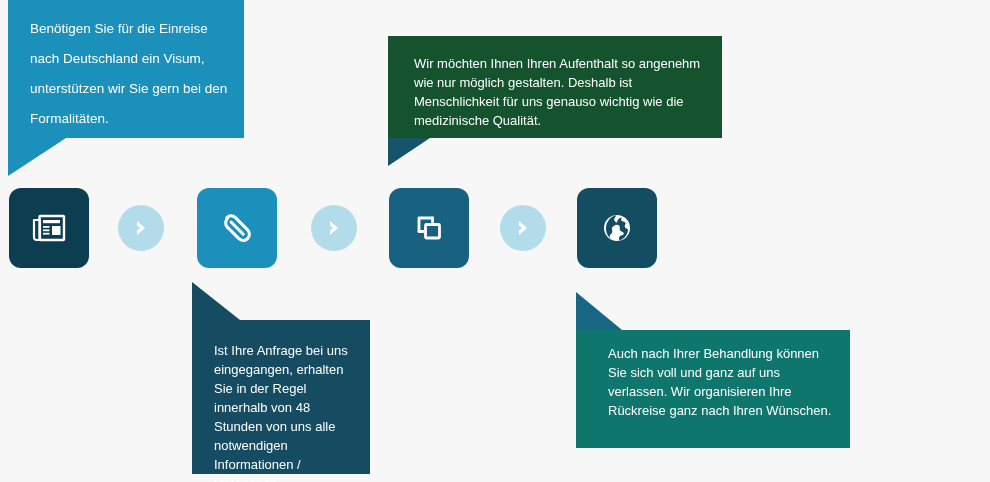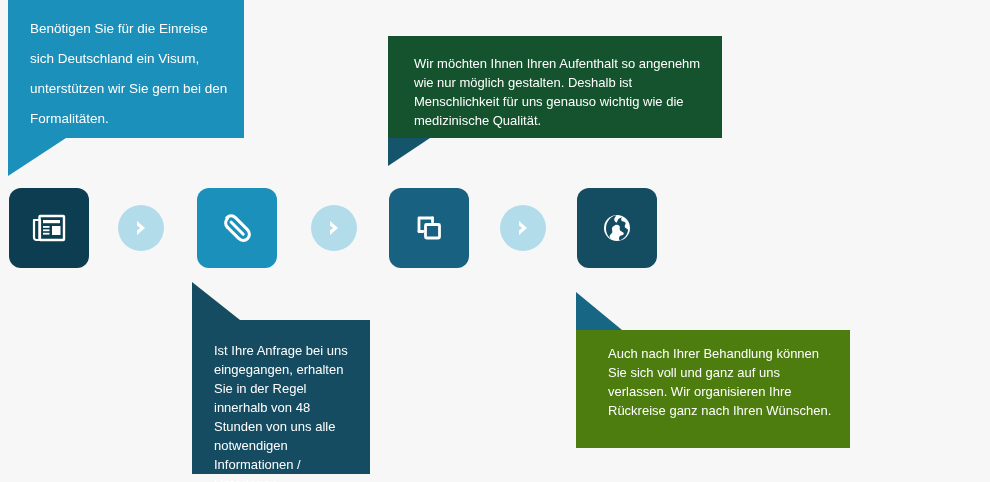--- a/index.html
+++ b/index.html
@@ -81,21 +81,21 @@
     line-height: 19px;
     padding: 21px 14px 0 22px;
   }
 
   
   #callout-rueckreise {
     left: 576px;
     top: 330px;
     width: 274px;
     height: 118px;
-    background: #4d7c0f;
+    background: #0f766e;
   }
   #callout-rueckreise .text {
     font-size: 13px;
     line-height: 19px;
     padding: 14px 16px 0 32px;
   }
 
   
   .step-tile {
     position: absolute;
@@ -130,21 +130,21 @@
   #connector-2 { left: 311px; }
   #connector-3 { left: 500px; }
   .connector svg { display: block; }
 </style>
 </head>
 <body>
 
 <div id="infographic">
 
   <div class="callout" id="callout-visa">
-    <p class="text">Benötigen Sie für die Einreise sich Deutschland ein Visum, unterstützen wir Sie gern bei den Formalitäten.</p>
+    <p class="text">Benötigen Sie für die Einreise nach Deutschland ein Visum, unterstützen wir Sie gern bei den Formalitäten.</p>
   </div>
   <div class="tail" style="left:8px; top:138px; border-top:38px solid #1b90bb; border-right:58px solid transparent;"></div>
 
   <div class="callout" id="callout-aufenthalt">
     <p class="text">Wir möchten Ihnen Ihren Aufenthalt so angenehm wie nur möglich gestalten.  Deshalb ist Menschlichkeit für uns genauso wichtig wie die medizinische Qualität.</p>
   </div>
   <div class="tail" style="left:388px; top:138px; border-top:28px solid #15556b; border-right:42px solid transparent;"></div>
 
   <div class="tail" style="left:192px; top:282px; border-bottom:38px solid #154c61; border-right:48px solid transparent;"></div>
   <div class="callout" id="callout-anfrage">

